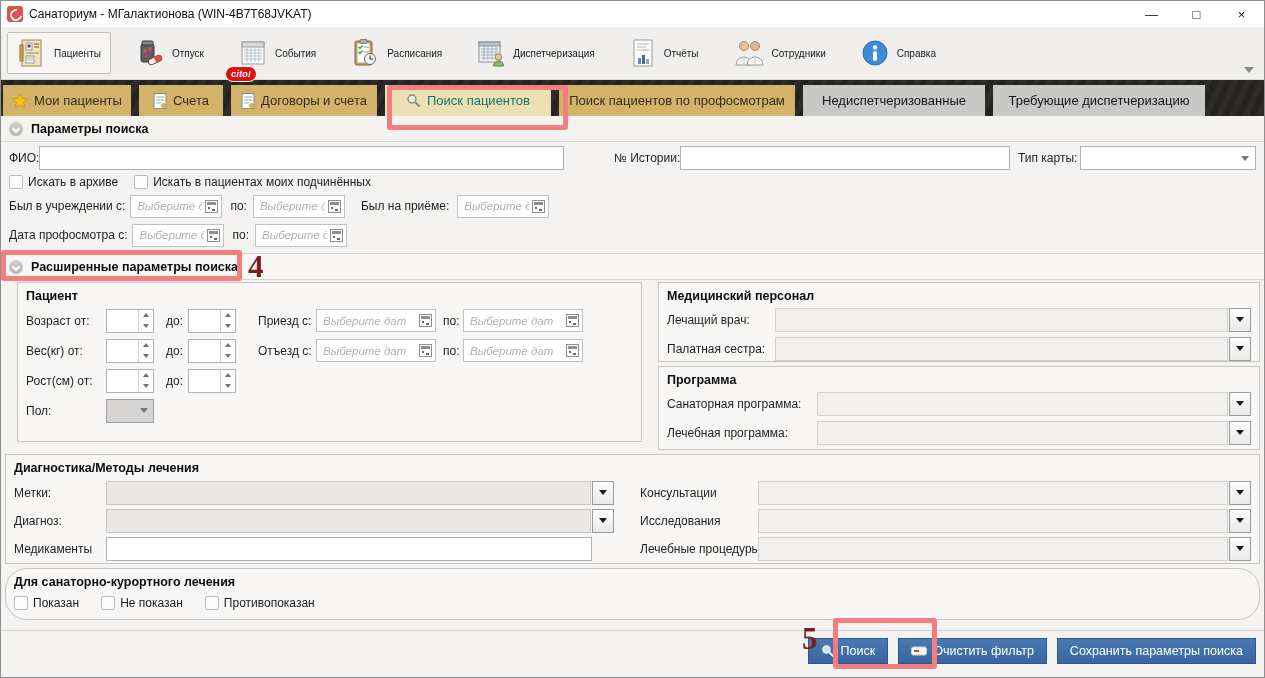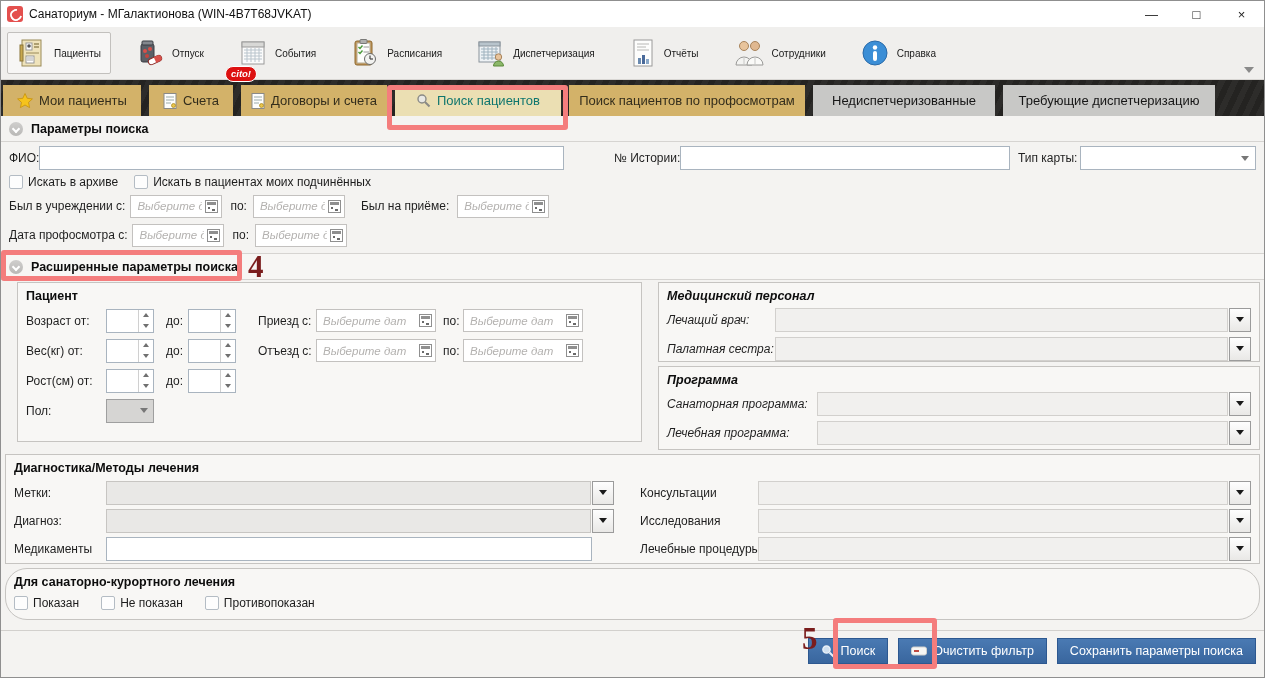--- a/index.html
+++ b/index.html
@@ -52,21 +52,21 @@
   .cal { width:13px; height:13px; border:1px solid #8f8f8f; background:#fff; position:relative; flex:0 0 auto; }
   .cal::before { content:""; position:absolute; top:1px; left:1px; right:1px; height:3px; background:#8f8f8f; }
   .cal::after { content:""; position:absolute; left:2px; top:6px; width:7px; height:4px;
       background:linear-gradient(#6a6a6a,#6a6a6a) 0 0/2px 2px no-repeat, linear-gradient(#6a6a6a,#6a6a6a) 4px 2px/3px 2px no-repeat; }
 
   
   .adv-grid { display:flex; gap:4px; margin:2px 4px 0; }
   .group { border:1px solid #c6c4c1; background:#f8f7f5; padding:4px 8px;margin-left:12px; }
   .g-title { font-weight:bold; font-size:12.5px; color:#0d0d0d; margin:2px 0 2px; }
   .g-patient { width:625px; height:160px; }
-  .right-col { flex:1; display:flex; flex-direction:column; gap:4px;font-style:italic; }
+  .right-col { flex:1; display:flex; flex-direction:column; gap:4px; }
   .g-staff { height:80px; }
   .g-program { flex:1; }
   .prow { display:flex; align-items:center; margin-top:5px; height:25px; }
 
   .spin { width:48px; height:24px; border:1px solid #a9b4bf; background:#fff; display:flex; }
   .spin-val { flex:1; }
   .spin-btns { width:15px; border-left:1px solid #d0d0d0; display:flex; flex-direction:column; }
   .spin-up,.spin-dn { flex:1; display:flex; align-items:center; justify-content:center; }
   .spin-up::after { content:""; width:0; height:0; border-left:3.5px solid transparent; border-right:3.5px solid transparent; border-bottom:4px solid #707070; }
   .spin-dn::after { content:""; width:0; height:0; border-left:3.5px solid transparent; border-right:3.5px solid transparent; border-top:4px solid #707070; }
@@ -224,21 +224,21 @@
         <circle cx="15" cy="15" r="12" fill="#3b8ed6" stroke="#2a6aa8"></circle>
         <circle cx="15" cy="9.5" r="2.2" fill="#fff"></circle>
         <rect x="13" y="13" width="4" height="10" rx="2" fill="#fff"></rect>
       </svg>
       <span class="tool-label">Справка</span>
     </div>
     <span class="tb-overflow"></span>
   </div>
 
   <div class="tabbar">
-    <div class="tab gold" style="width:138px">
+    <div class="tab gold" style="width:128px">
       <svg width="16" height="16" viewBox="0 0 16 16">
           <polygon points="8,0.5 10.2,5.3 15.4,5.9 11.5,9.4 12.6,14.6 8,12 3.4,14.6 4.5,9.4 0.6,5.9 5.8,5.3" fill="#f6c31c" stroke="#c8920a" stroke-width="0.8"></polygon>
         </svg>
       <span>Мои пациенты</span>
     </div>
     <div class="tab gold" style="width:84px">
       <svg width="14" height="16" viewBox="0 0 14 16">
           <rect x="1" y="0.5" width="12" height="15" fill="#fdfdfc" stroke="#8a8a88"></rect>
           <line x1="3" y1="4" x2="11" y2="4" stroke="#9aa"></line>
           <line x1="3" y1="7" x2="11" y2="7" stroke="#9aa"></line>

